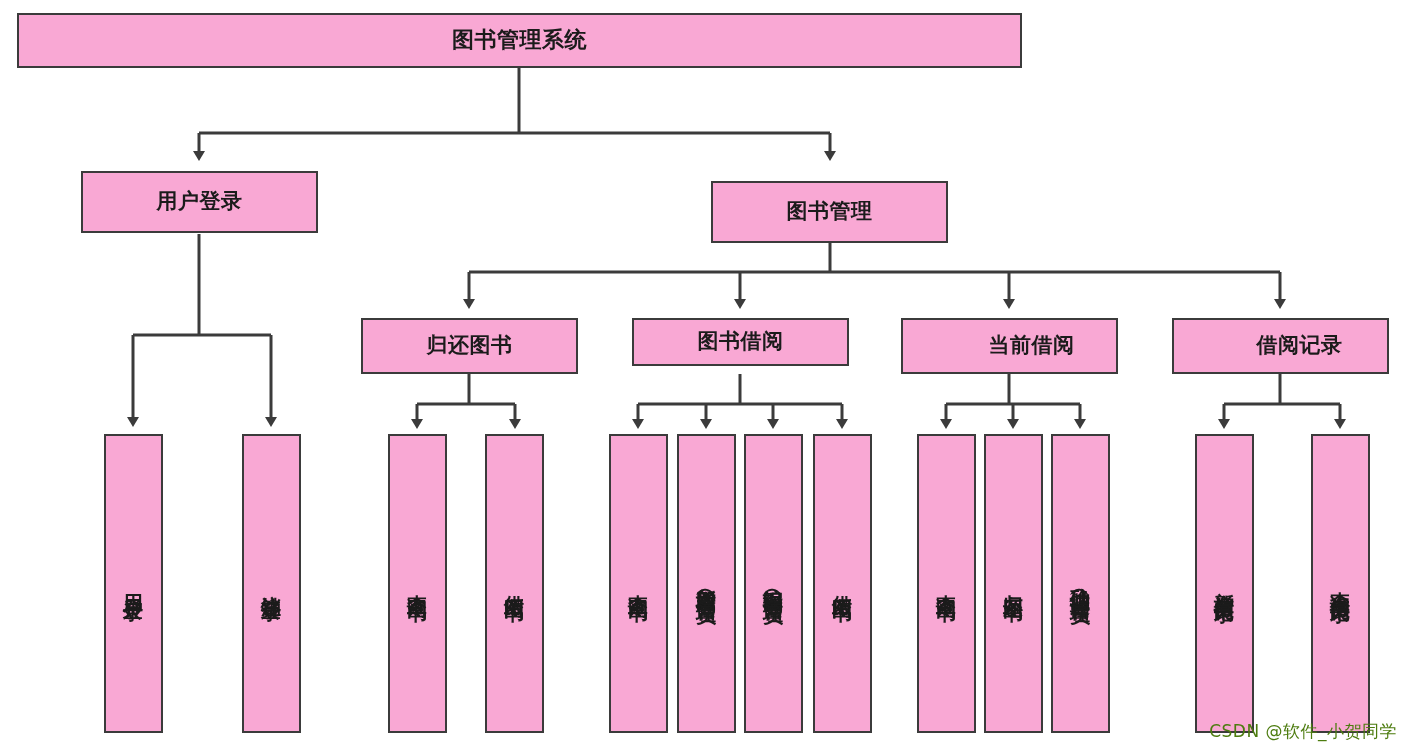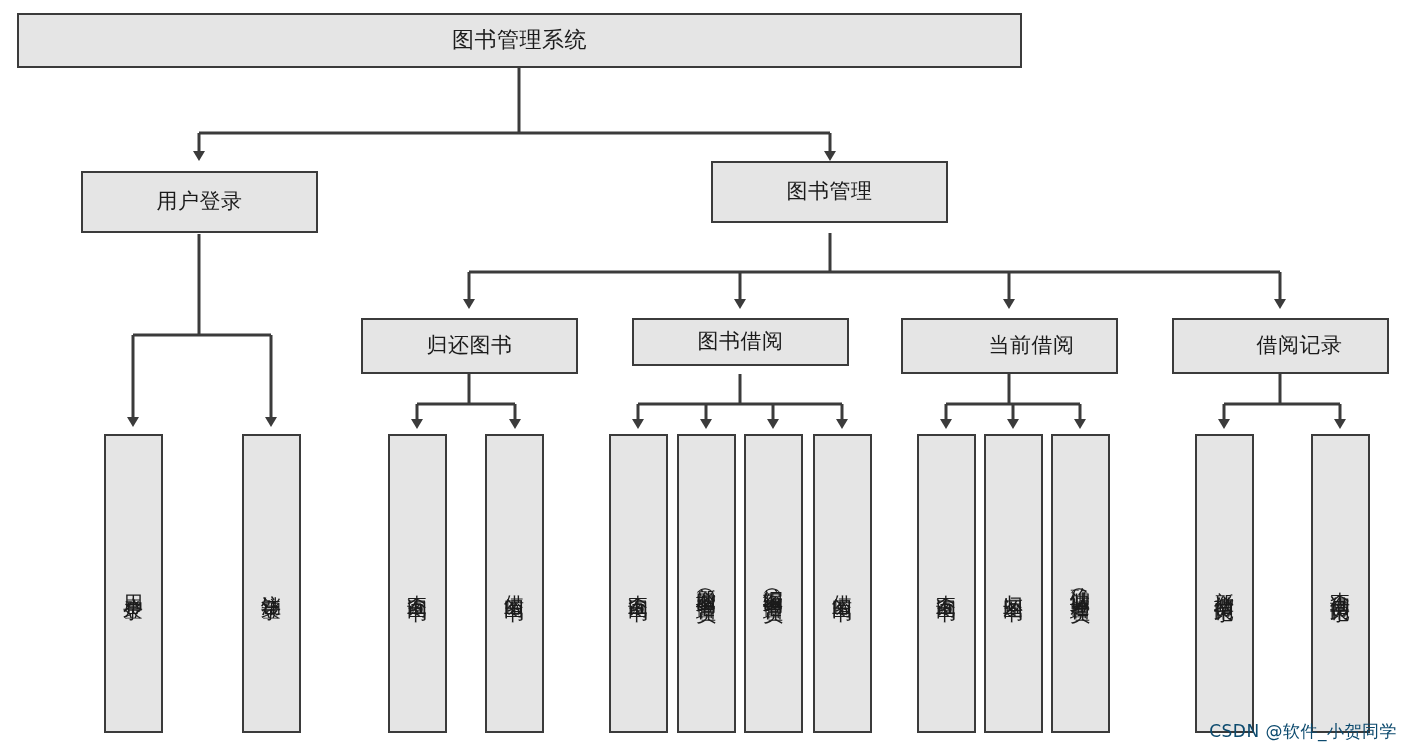--- a/index.html
+++ b/index.html
@@ -21,27 +21,28 @@
   #diagram-svg {
     position: absolute;
     left: 0;
     top: 0;
     width: 1405px;
     height: 747px;
   }
   .node {
     position: absolute;
     box-sizing: border-box;
-    background: #e5e5e5;
+    background: #f9a8d4;
     border: 2.5px solid #3b3b3b;
     display: flex;
     align-items: center;
     justify-content: center;
     color: #1b1b1b;
     z-index: 2;
+    font-weight: bold;
   }
   .node .label {
     display: block;
     text-align: center;
     line-height: 1.22;
     white-space: nowrap;
   }
   .node.horizontal .label {
     font-size: 21px;
     letter-spacing: 0.5px;
@@ -58,21 +59,21 @@
     line-height: 1;
     white-space: nowrap;
     text-align: center;
   }
   #root-node .label { font-size: 22px; }
   .watermark {
     position: absolute;
     right: 8px;
     bottom: 4px;
     font-size: 17px;
-    color: #0c4a6e;
+    color: #4d7c0f;
     z-index: 5;
     white-space: nowrap;
     letter-spacing: 0.5px;
   }
 </style>
 </head>
 <body>
 
 <div id="diagram-root">
 
@@ -128,21 +129,21 @@
     </g>
   </svg>
 
   <div class="node horizontal" id="root-node" style="left:17px; top:13px; width:1005px; height:55px;">
     <span class="label">图书管理系统</span>
   </div>
 
   <div class="node horizontal" style="left:81px; top:171px; width:237px; height:62px;">
     <span class="label">用户登录</span>
   </div>
-  <div class="node horizontal" style="left:711px; top:161px; width:237px; height:62px;">
+  <div class="node horizontal" style="left:711px; top:181px; width:237px; height:62px;">
     <span class="label">图书管理</span>
   </div>
 
   <div class="node horizontal" style="left:361px; top:318px; width:217px; height:56px;">
     <span class="label">归还图书</span>
   </div>
   <div class="node horizontal" style="left:632px; top:318px; width:217px; height:48px;">
     <span class="label">图书借阅</span>
   </div>
   <div class="node horizontal" style="left:901px; top:318px; width:217px; height:56px;padding-left:44px;">

